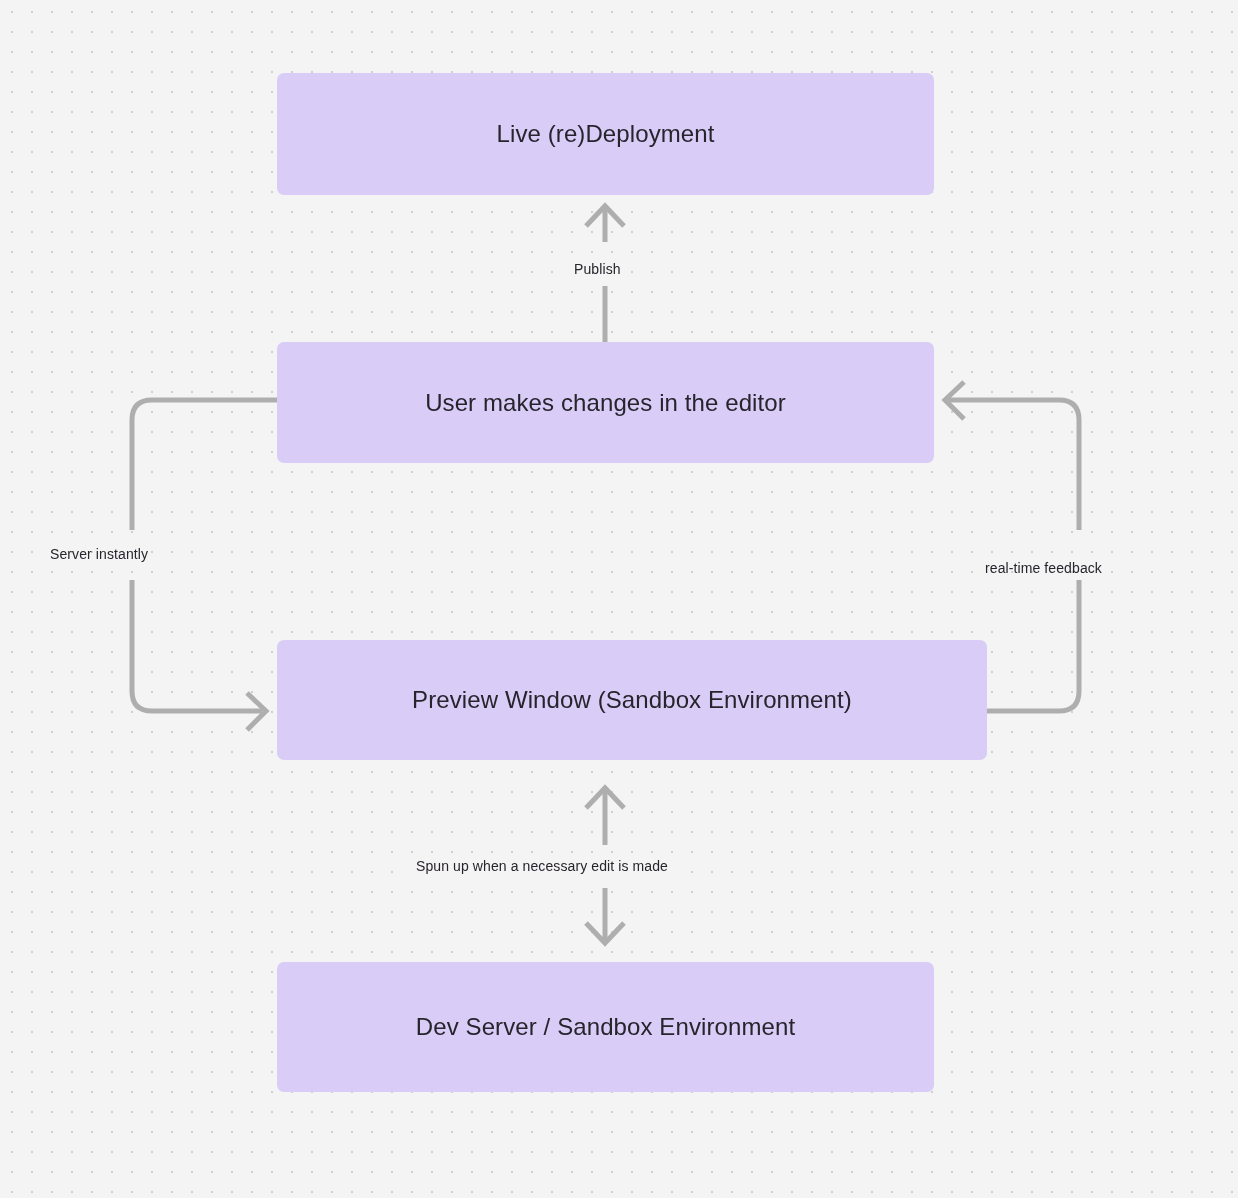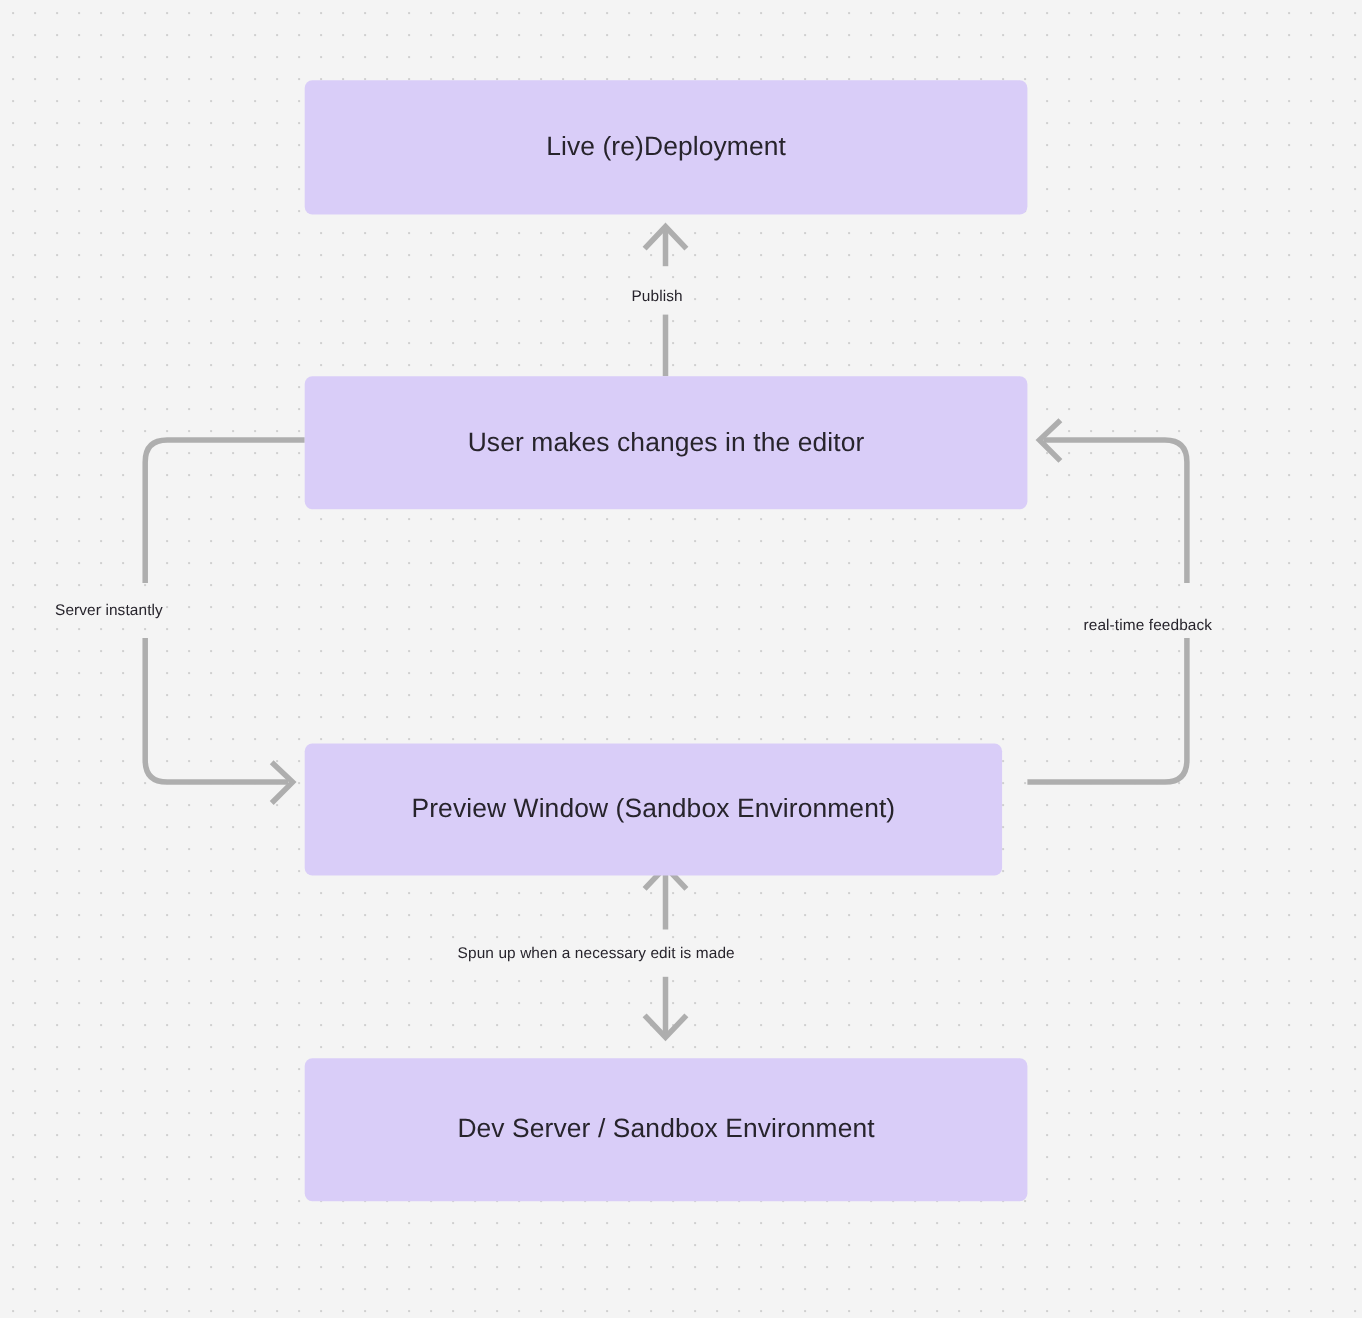--- a/index.html
+++ b/index.html
@@ -43,21 +43,21 @@
     line-height: 1.25;
     color: #27242c;
     text-align: center;
     letter-spacing: 0.1px;
     white-space: nowrap;
     font-weight: 400;
   }
 
   #node-live        { left: 277px; top: 73px;  width: 657px; height: 122px; }
   #node-user        { left: 277px; top: 342px; width: 657px; height: 121px; }
-  #node-preview     { left: 277px; top: 676px; width: 634px; height: 120px; }
+  #node-preview     { left: 277px; top: 640px; width: 710px; height: 120px; }
   #node-devserver   { left: 277px; top: 962px; width: 657px; height: 130px; }
 
   
   #edges {
     position: absolute;
     left: 0;
     top: 0;
     width: 1238px;
     height: 1198px;
     z-index: 1;

